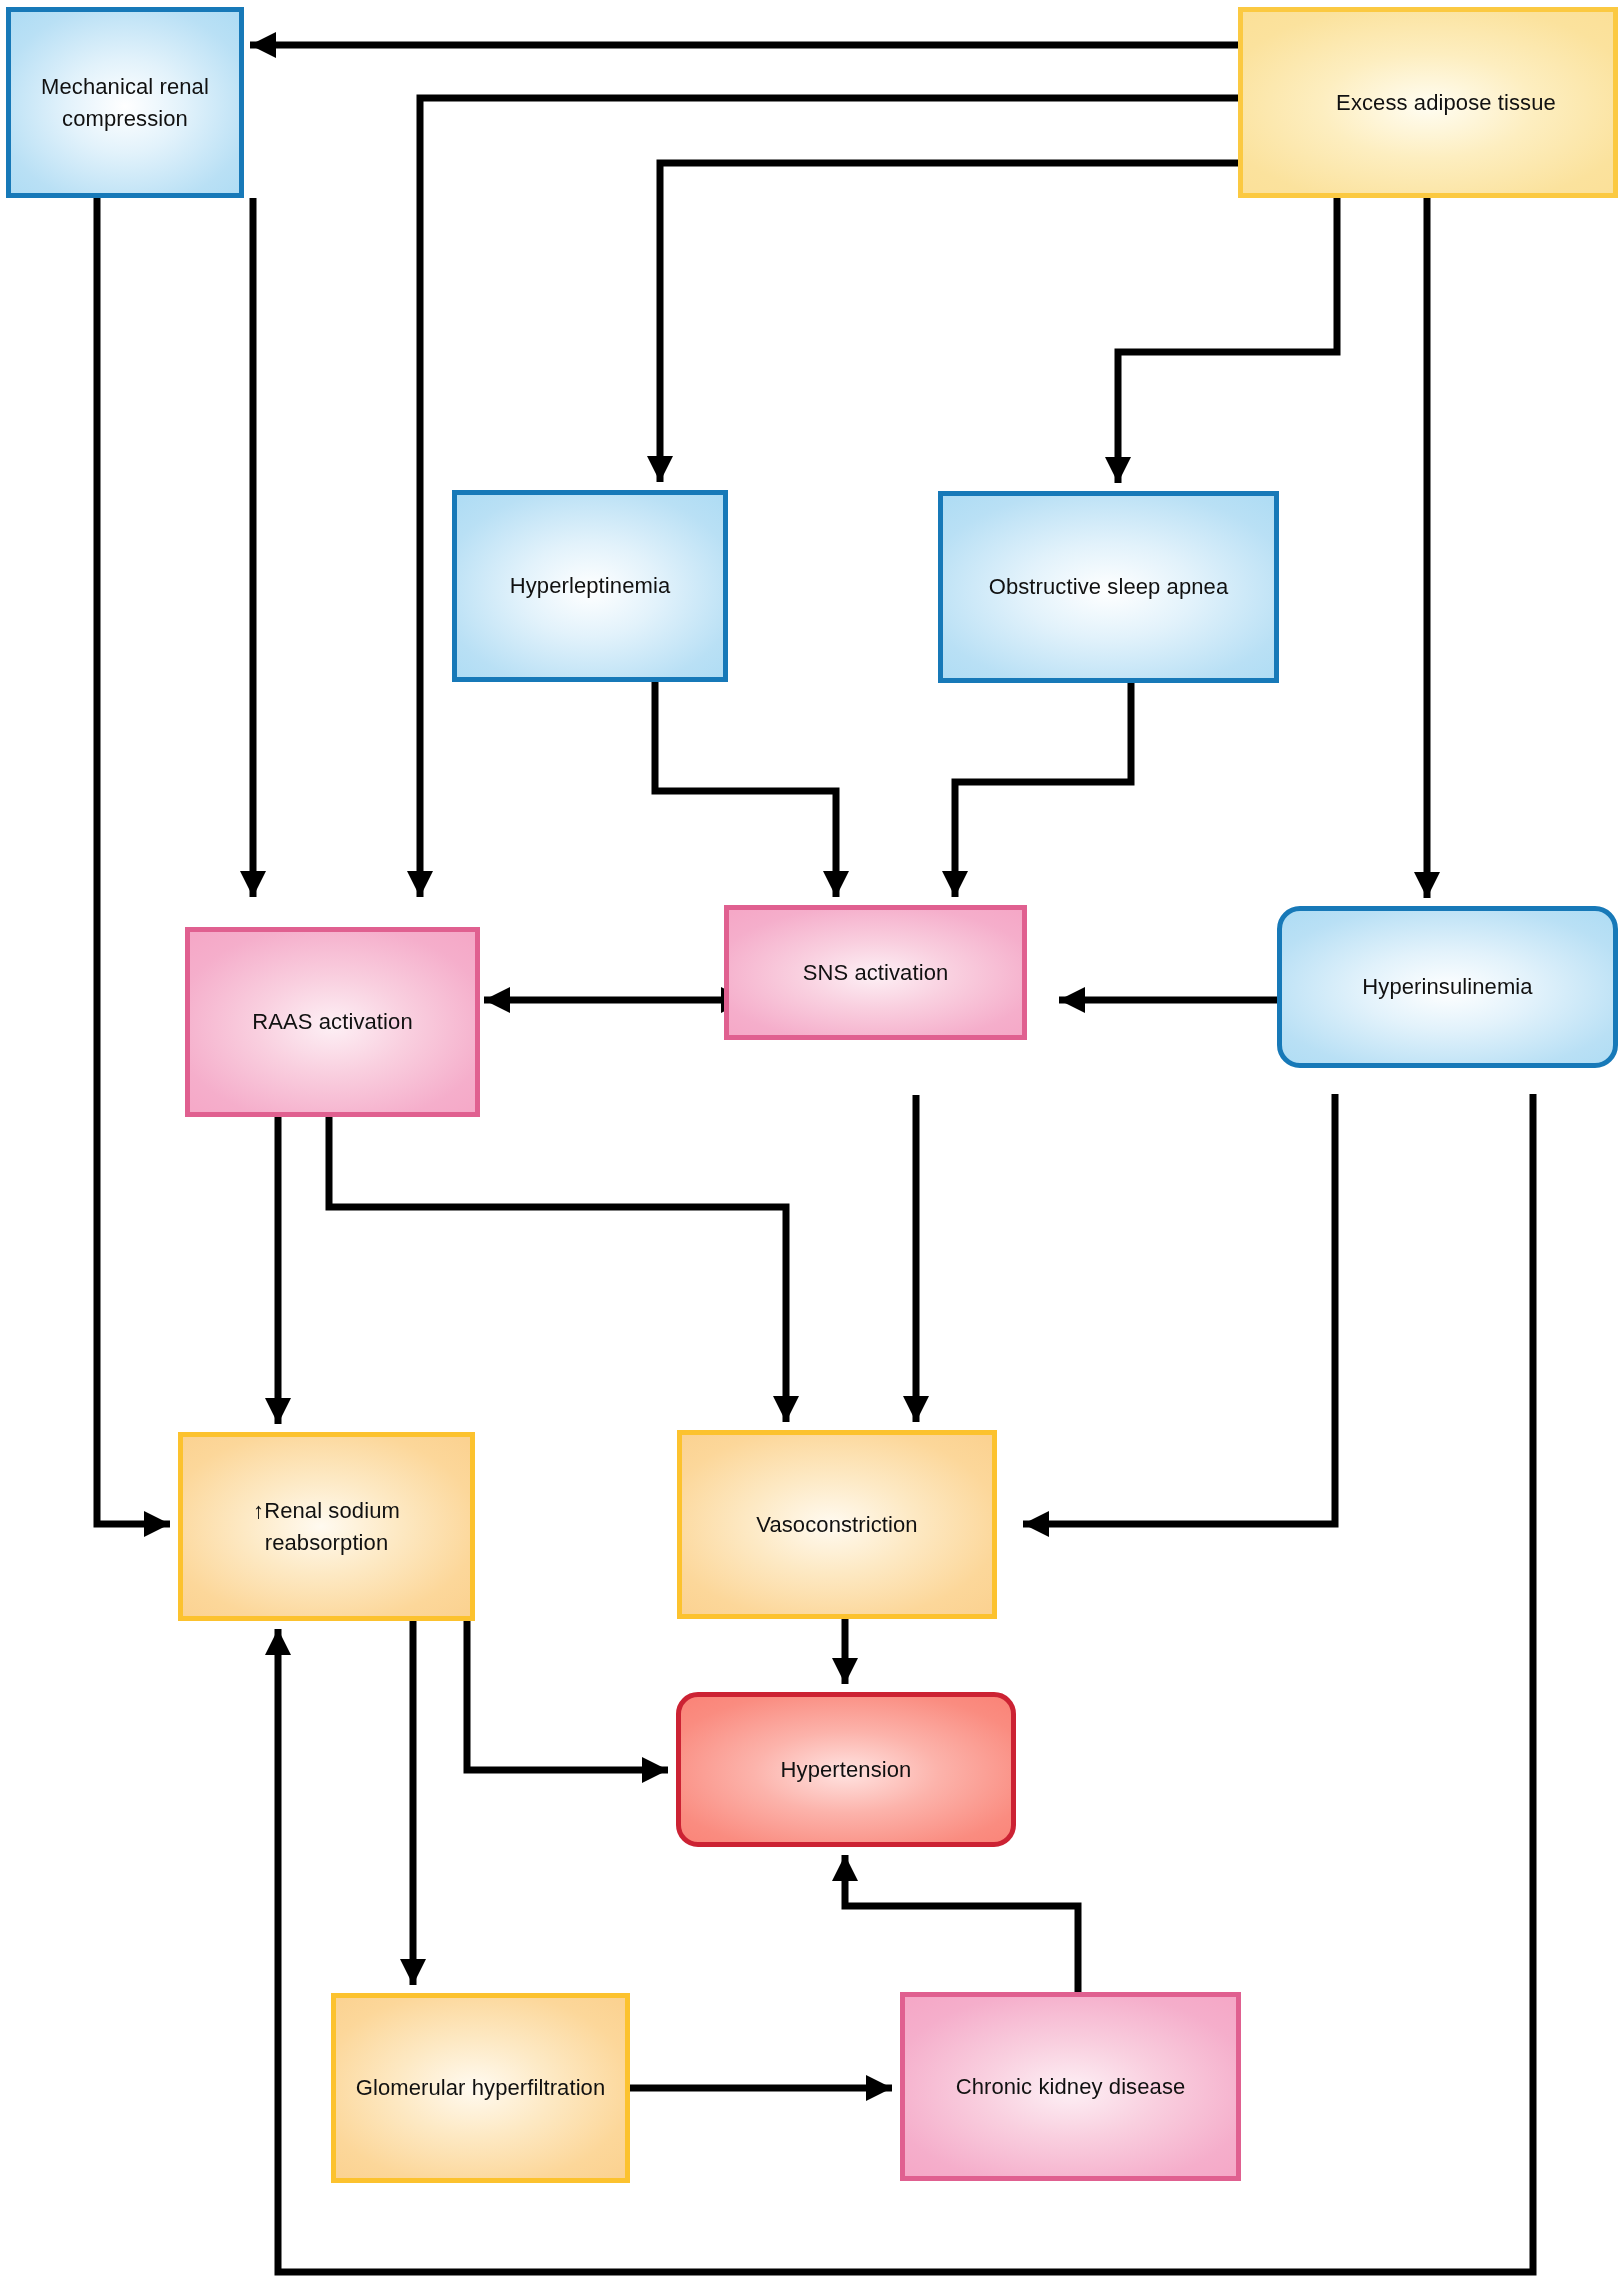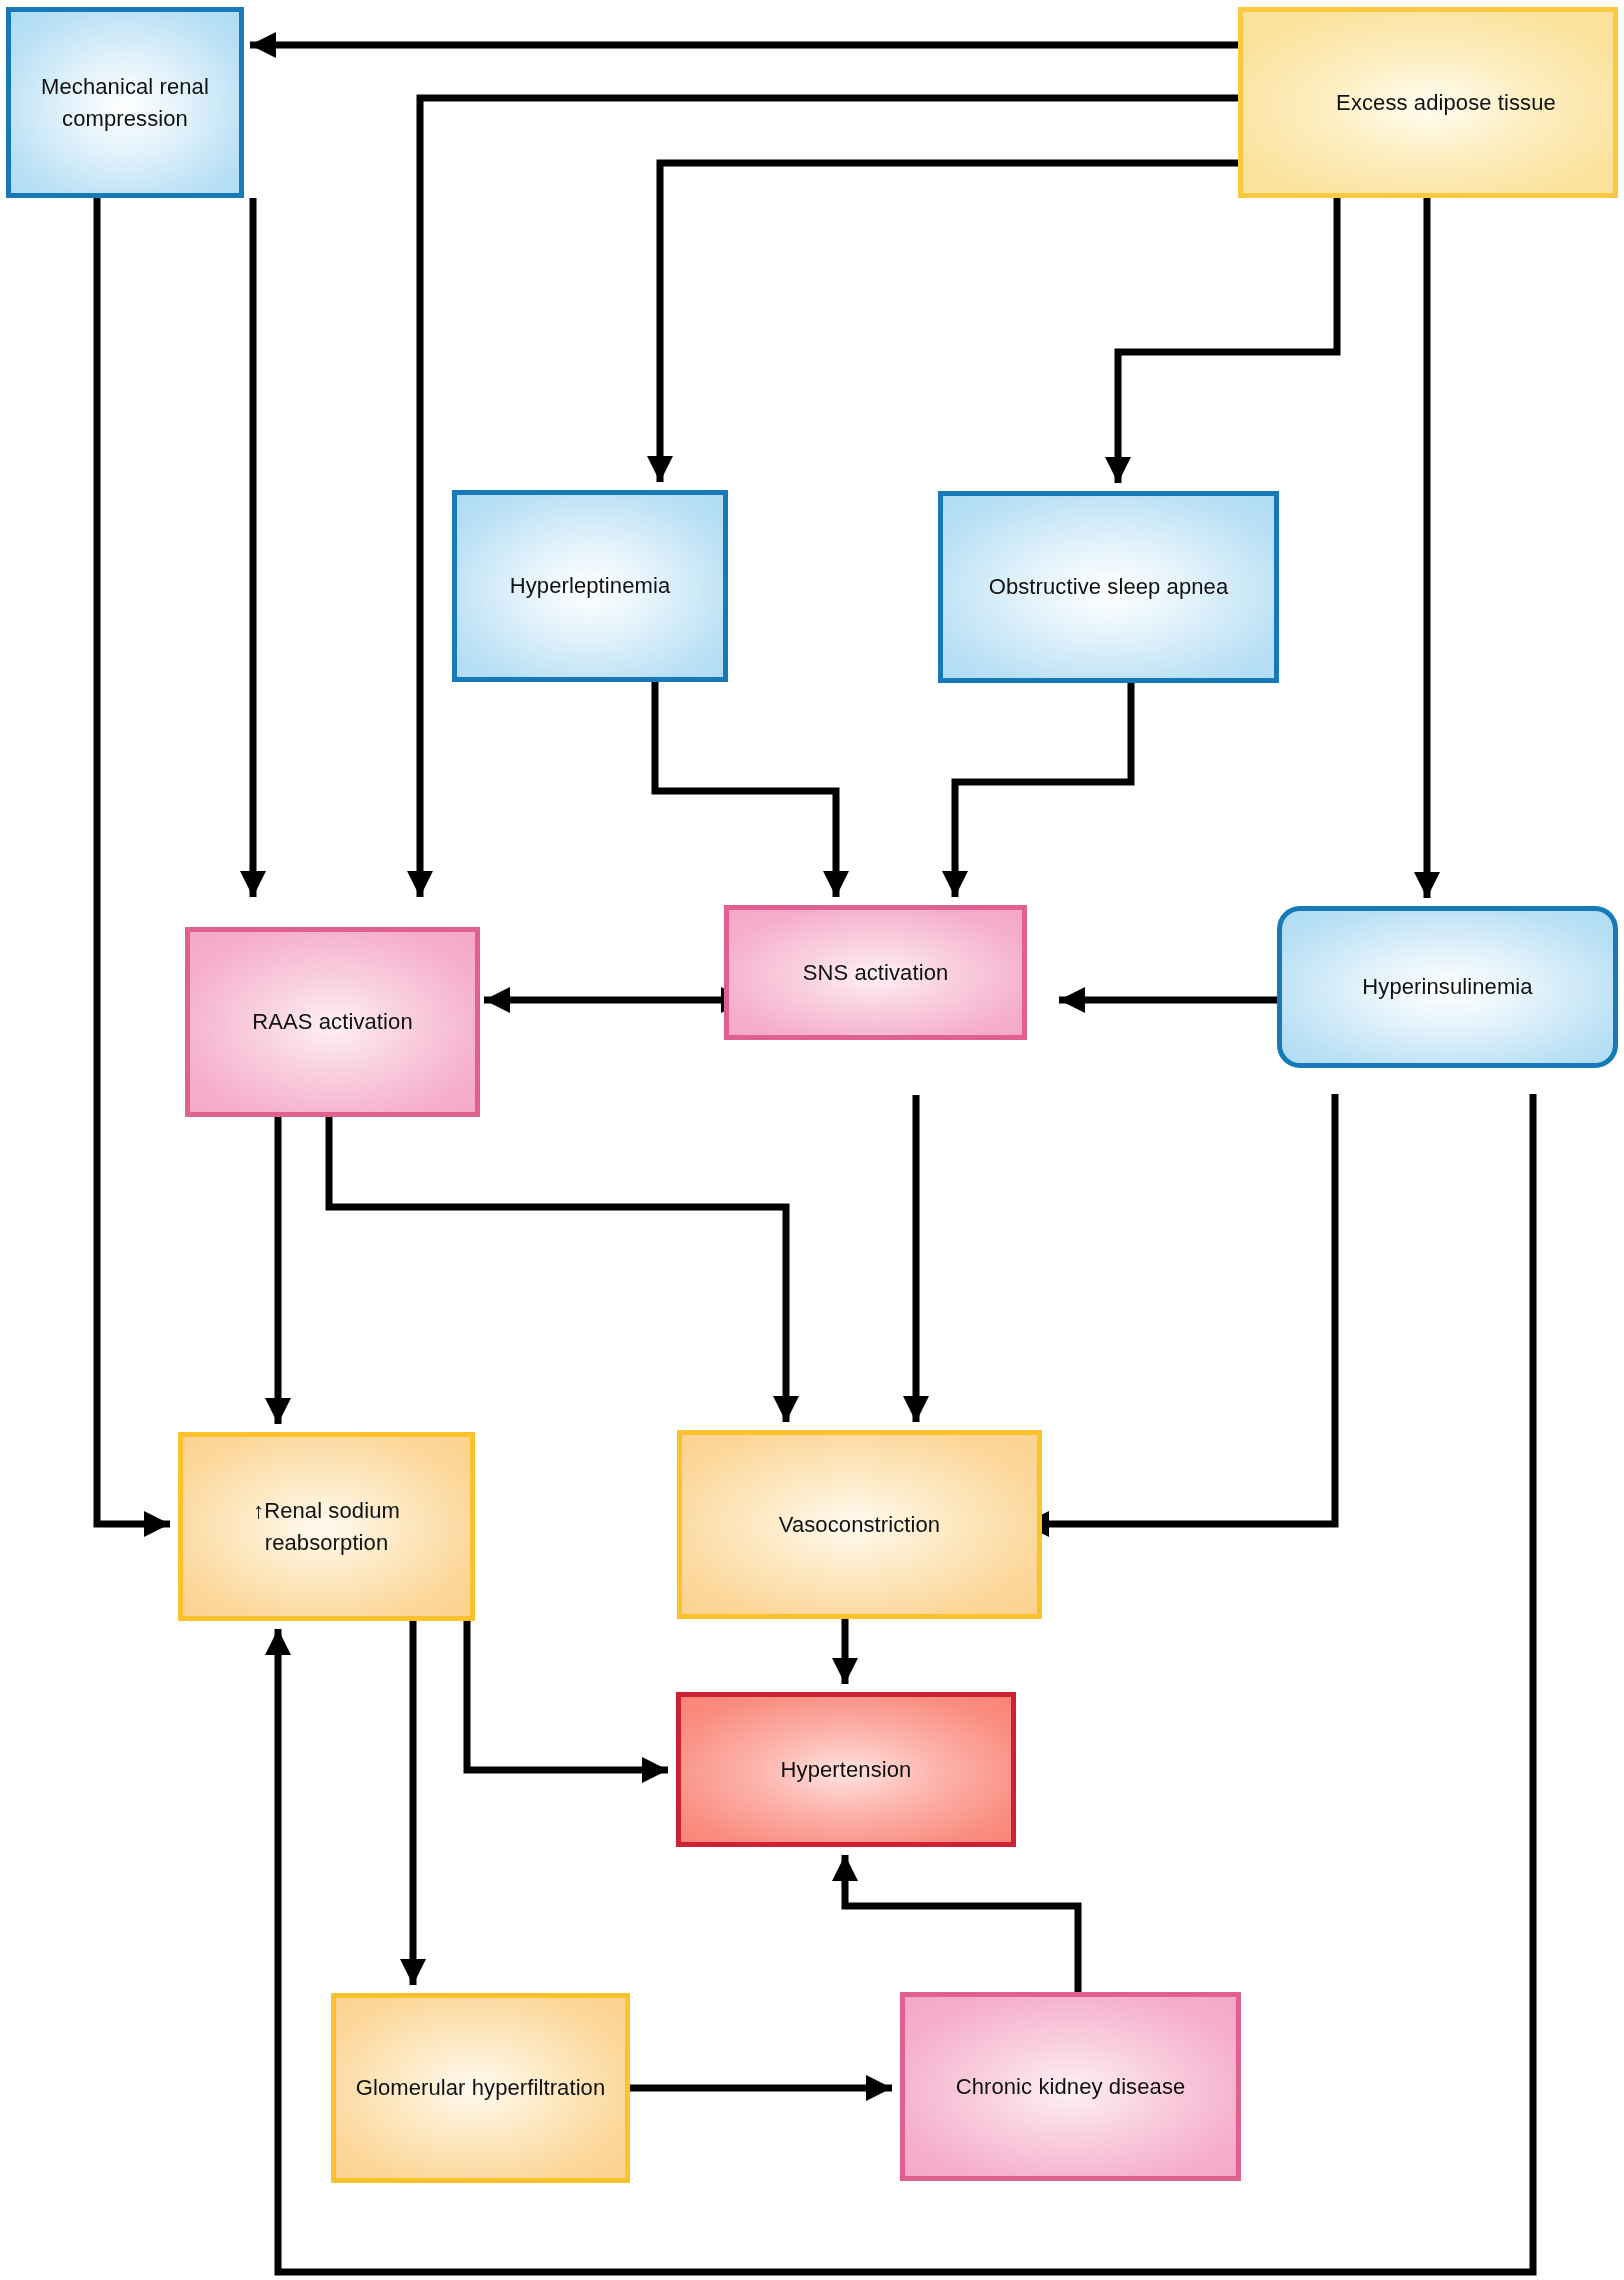--- a/index.html
+++ b/index.html
@@ -17,21 +17,21 @@
   .n-yellow{border-color:#fbc941;
     background:radial-gradient(ellipse 72% 72% at 50% 52%, #fffdf2 0%, #fdeec0 40%, #fbe29d 80%, #fbe098 100%);padding-left:36px;}
   
   .n-orange{border-color:#fcc22e;
     background:radial-gradient(ellipse 70% 70% at 48% 50%, #fffaf0 0%, #fde9c4 38%, #fcd79a 78%, #fbd291 100%);}
   
   .n-pink{border-color:#e06090;
     background:radial-gradient(ellipse 70% 70% at 50% 52%, #fdf0f5 0%, #f9cfdf 38%, #f5aecb 80%, #f5a8c7 100%);}
   
   .n-red{border-color:#cc2233;
-    background:radial-gradient(ellipse 70% 70% at 50% 52%, #ffe3e1 0%, #fcb3ab 40%, #fa8c80 82%, #fa8478 100%);}
+    background:radial-gradient(ellipse 70% 70% at 50% 52%, #ffe3e1 0%, #fcb3ab 40%, #fa8c80 82%, #fa8478 100%);border-radius:22px;}
 </style>
 </head>
 <body>
 
 <div id="stage">
   <svg id="edges" viewBox="0 0 1624 2280" xmlns="http://www.w3.org/2000/svg">
       <g>
         <polyline points="1238,45 250,45" fill="none" stroke="#000000" stroke-width="7" stroke-linecap="butt" stroke-linejoin="miter"></polyline>
         <polygon points="250,45 276,32 276,58" fill="#000000"></polygon>
       </g>
@@ -134,21 +134,21 @@
     </div>
     <div class="node n-pink" style="left: 724px; top: 905px; width: 303px; height: 135px;">
       <span>SNS activation</span>
     </div>
     <div class="node n-blue" style="left: 1277px; top: 906px; width: 341px; height: 162px; border-radius: 23px;">
       <span>Hyperinsulinemia</span>
     </div>
     <div class="node n-orange" style="left: 178px; top: 1432px; width: 297px; height: 189px;">
       <span>↑Renal sodium reabsorption</span>
     </div>
-    <div class="node n-orange" style="left: 677px; top: 1430px; width: 365px; height: 189px;">
+    <div class="node n-orange" style="left: 677px; top: 1430px; width: 320px; height: 189px;">
       <span>Vasoconstriction</span>
     </div>
     <div class="node n-red" style="left: 676px; top: 1692px; width: 340px; height: 155px;">
       <span>Hypertension</span>
     </div>
     <div class="node n-orange" style="left: 331px; top: 1993px; width: 299px; height: 190px;">
       <span>Glomerular hyperfiltration</span>
     </div>
     <div class="node n-pink" style="left: 900px; top: 1992px; width: 341px; height: 189px;">
       <span>Chronic kidney disease</span>

